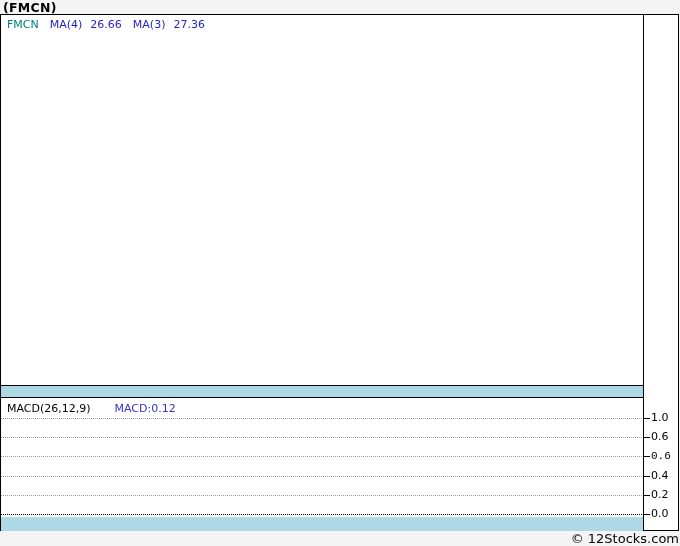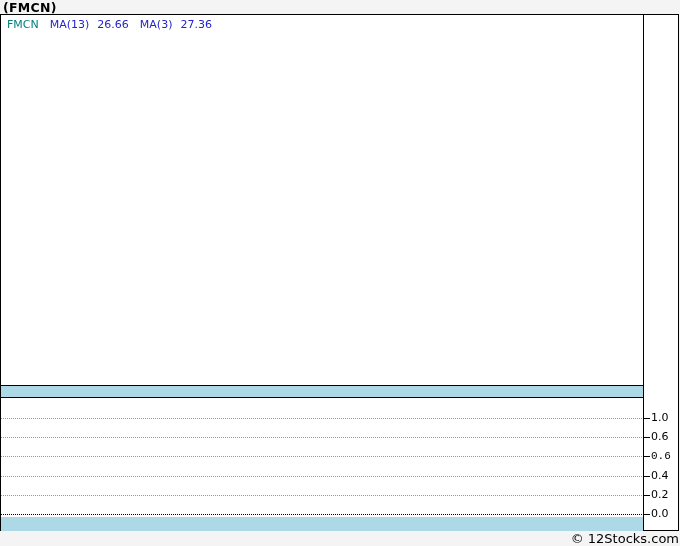--- a/index.html
+++ b/index.html
@@ -124,26 +124,31 @@
 <body>
 
 <div id="stage">
 
   <div class="chart-title">(FMCN)</div>
 
   <div class="chart-frame">
 
     <div class="price-panel">
       <div class="price-legend">
-        <span class="sym">FMCN</span><span class="ma">MA(13)</span><span class="maval">26.66</span><span class="ma">MA(3)</span><span class="maval">27.36</span>
+        <span class="sym">FMCN</span><span class="ma">MA(4)</span><span class="maval">26.66</span><span class="ma">MA(3)</span><span class="maval">27.36</span>
       </div>
     </div>
 
     <div class="separator-band"></div>
 
+    <div class="macd-panel">
+      <div class="macd-legend">
+        <span class="lbl">MACD(26,12,9)</span><span class="val">MACD:0.12</span>
+      </div>
+    </div>
 
     <div class="bottom-band"></div>
 
   </div>
 
   <div class="y-axis-line"></div>
 
   <div id="axis-layer">
       <div class="gridline" style="top: 418px;"></div>
       <div class="tick-mark" style="top: 418px;"></div>

